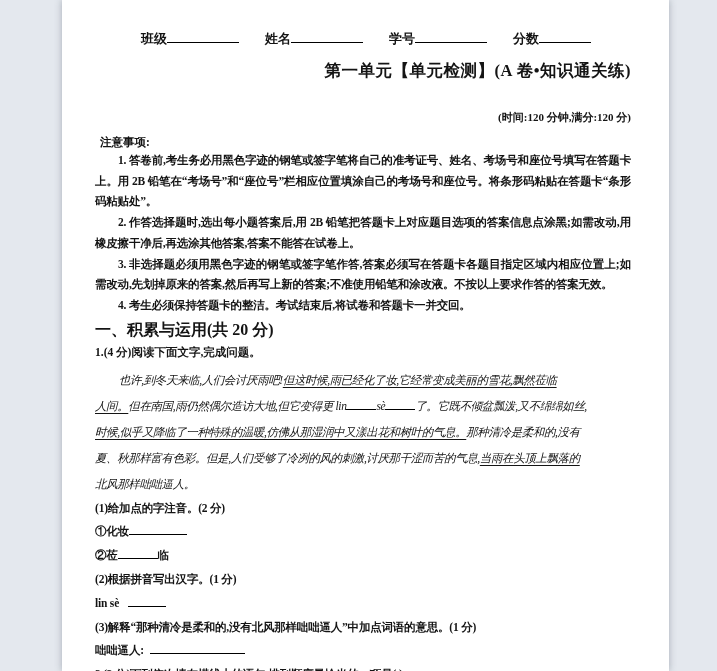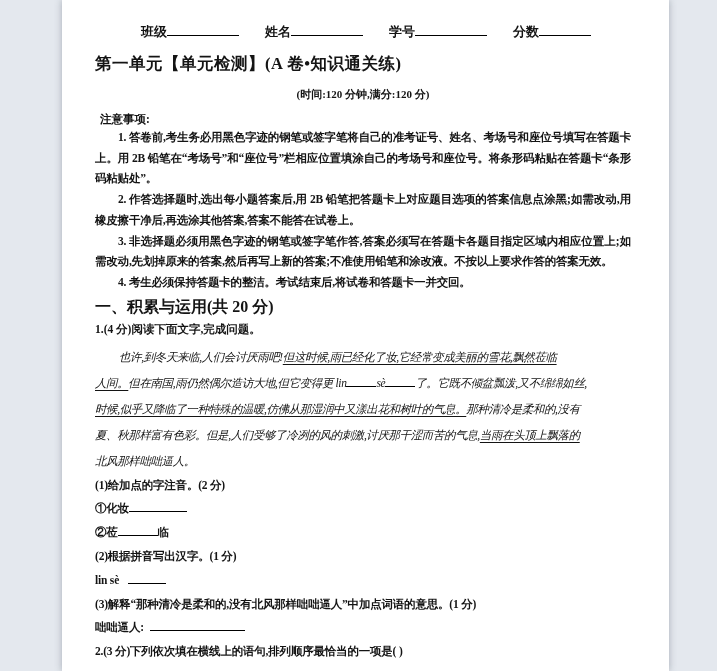--- a/index.html
+++ b/index.html
@@ -10,44 +10,44 @@
     overflow:hidden;
     font-family:"Liberation Serif","DejaVu Serif",serif;
     color:#141414;
   }
   .page{
     position:absolute;left:62px;top:0;
     width:607px;height:671px;
     background:#ffffff;
     box-shadow:0 0 7px rgba(90,100,115,.45);
     box-sizing:border-box;
-    padding:1px 38px 0 33px;
+    padding:8px 38px 0 33px;
     overflow:hidden;
   }
   
   .header-fields{
     margin-top:22px;
     display:flex;
     gap:26px;
     margin-left:46px;
     font-weight:700;
     font-size:13px;
   }
   .header-field{white-space:nowrap;}
   .hblank{display:inline-block;border-bottom:1.5px solid #000;height:12px;vertical-align:baseline;}
   .title{
     margin-top:12px;
-    text-align:left;
+    text-align:right;
     font-size:16.5px;
     font-weight:700;
     letter-spacing:.5px;
   }
   .subtitle{
-    margin-top:12px;
-    text-align:center;
+    margin-top:28px;
+    text-align:right;
     font-size:11px;
     font-weight:700;
   }
   
   .notice-heading{
     margin-top:10px;
     margin-left:5px;
     font-size:11.5px;
     font-weight:700;
   }

